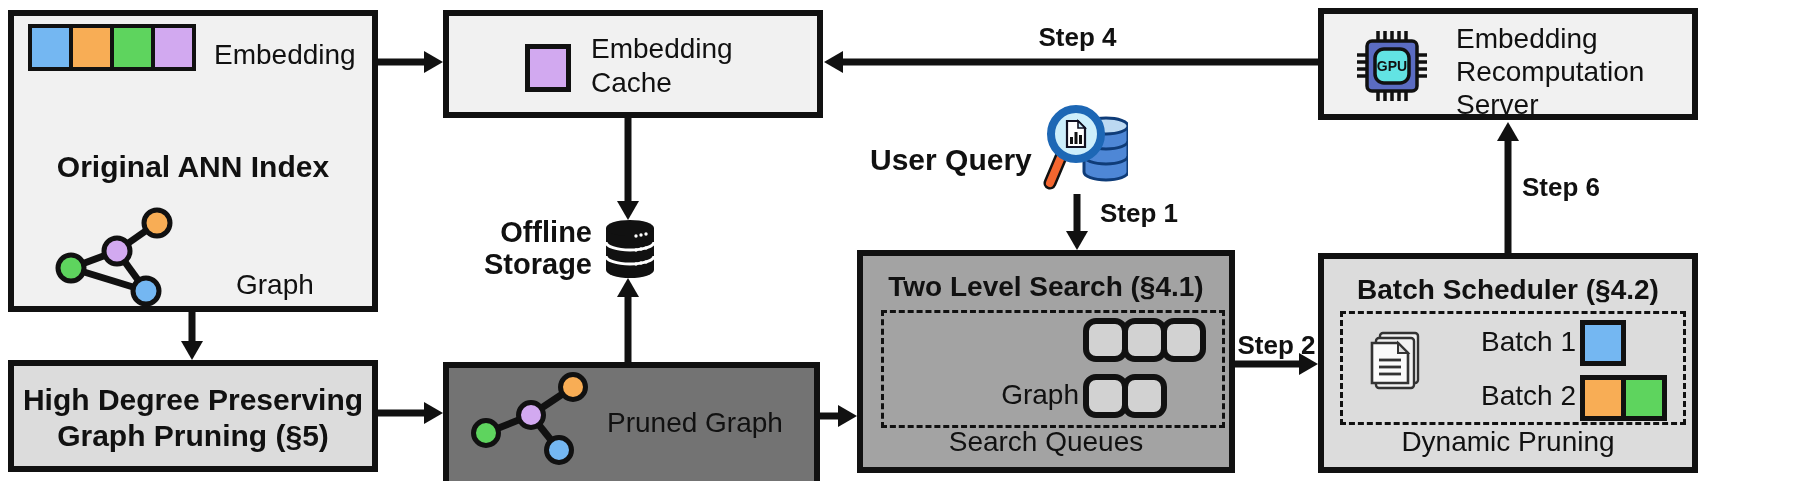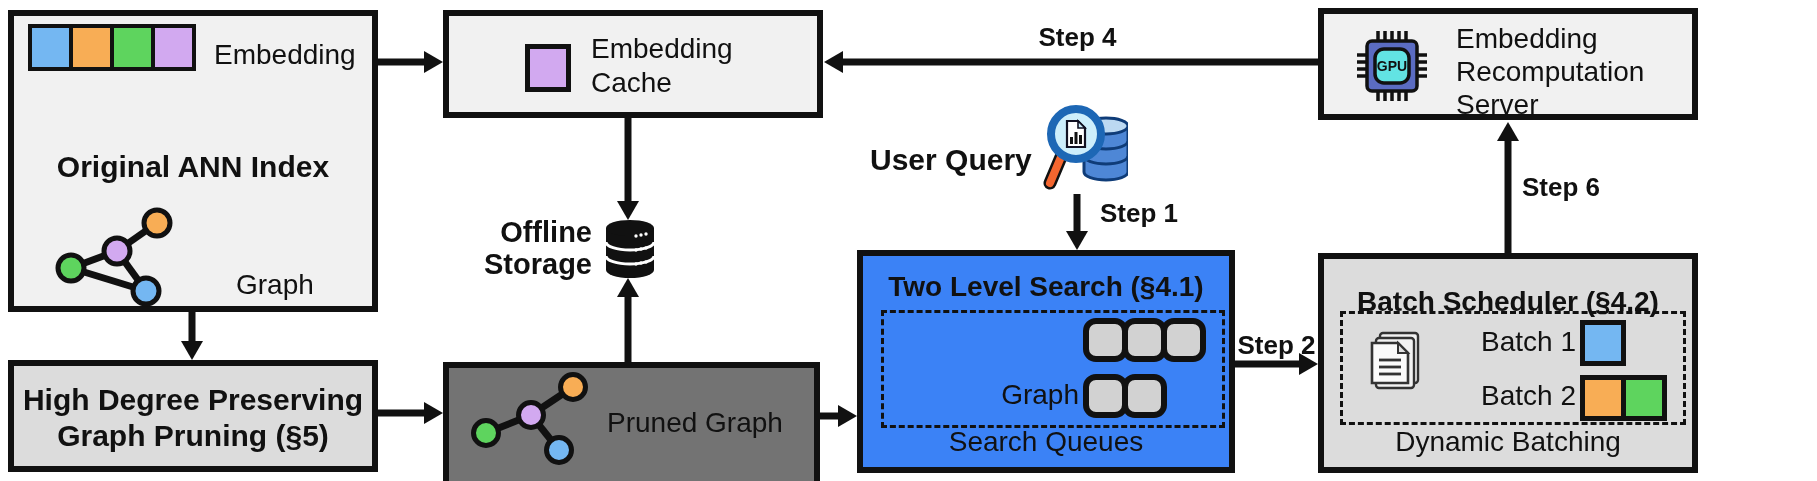--- a/index.html
+++ b/index.html
@@ -106,56 +106,56 @@
       <g stroke="#111" stroke-width="5">
         <circle cx="112" cy="16" r="12.5" fill="#f8ad55"></circle>
         <circle cx="70" cy="44" r="12.5" fill="#d2a9f0"></circle>
         <circle cx="25" cy="62" r="12.5" fill="#5ed45e"></circle>
         <circle cx="98" cy="79" r="12.5" fill="#74b7f2"></circle>
       </g>
     </svg>
     <div class="lbl" style="left:158px; top:38px; font-size:28px;">Pruned Graph</div>
   </div>
 
-  <div class="box" style="left: 857px; top: 250px; width: 378px; height: 223px; background: #3b82f6;">
+  <div class="box" style="left: 857px; top: 250px; width: 378px; height: 223px; background: #a3a3a3;">
     <div class="lbl bold ctr" style="top:14px; font-size:28px;">Two Level Search (§4.1)</div>
     <div class="dash" style="left:18px; top:54px; width:344px; height:118px;"></div>
     <div class="qrow" style="left:220px; top:62px;">
       <div class="qsq" style="background: rgb(210, 210, 210);"></div>
       <div class="qsq" style="background: rgb(210, 210, 210);"></div>
       <div class="qsq" style="background: rgb(210, 210, 210);"></div>
     </div>
     <div class="lbl rt" style="left:28px; top:122px; width:188px; font-size:28px;">Graph</div>
     <div class="qrow" style="left:220px; top:118px;">
       <div class="qsq" style="background: rgb(210, 210, 210);"></div>
       <div class="qsq" style="background: rgb(210, 210, 210);"></div>
     </div>
     <div class="lbl ctr" style="bottom:8px; font-size:28px;">Search Queues</div>
   </div>
 
   <div class="box" style="left: 1318px; top: 253px; width: 380px; height: 220px; background: rgb(220, 220, 220);">
-    <div class="lbl bold ctr" style="top:14px; font-size:28px;margin-top:12px;">Batch Scheduler (§4.2)</div>
+    <div class="lbl bold ctr" style="top:14px; font-size:28px;">Batch Scheduler (§4.2)</div>
     <div class="dash" style="left:16px; top:52px; width:346px; height:114px;"></div>
     <svg class="abs" style="left:44px; top:72px;" width="58" height="68" viewBox="0 0 58 68">
       <rect x="12" y="2" width="38" height="50" rx="3" fill="#f2f2f2" stroke="#333" stroke-width="2.4"></rect>
       <rect x="8" y="7" width="38" height="50" rx="3" fill="#f2f2f2" stroke="#333" stroke-width="2.4"></rect>
       <path d="M4,12 h26 l10,10 v30 h-36 z" fill="#fafafa" stroke="#333" stroke-width="2.6"></path>
       <path d="M30,12 v10 h10 z" fill="#e0e0e0" stroke="#333" stroke-width="2"></path>
       <g stroke="#333" stroke-width="2.8">
         <line x1="11" y1="29" x2="33" y2="29"></line>
         <line x1="11" y1="36" x2="33" y2="36"></line>
         <line x1="11" y1="43" x2="33" y2="43"></line>
       </g>
     </svg>
     <div class="lbl rt" style="left:130px; top:66px; width:122px; font-size:28px;">Batch 1</div>
     <div class="bsq" style="left: 256px; top: 61px; background: rgb(116, 183, 242);"></div>
     <div class="lbl rt" style="left:130px; top:120px; width:122px; font-size:28px;">Batch 2</div>
     <div class="bsq" style="left: 256px; top: 116px; background: rgb(248, 173, 85);"></div>
     <div class="bsq" style="left: 297px; top: 116px; background: rgb(94, 212, 94);"></div>
-    <div class="lbl ctr" style="bottom:8px; font-size:28px;">Dynamic Batching</div>
+    <div class="lbl ctr" style="bottom:8px; font-size:28px;">Dynamic Pruning</div>
   </div>
 
   <div class="lbl bold rt" style="left:418px; top:216px; width:174px; font-size:29px; line-height:32px;">Offline
 Storage</div>
   <svg class="abs" style="left:604px; top:219px;" width="52" height="60" viewBox="0 0 52 60">
     <rect x="2" y="9" width="48" height="42" fill="#111"></rect>
     <ellipse cx="26" cy="9" rx="24" ry="8" fill="#111"></ellipse>
     <ellipse cx="26" cy="51" rx="24" ry="8" fill="#111"></ellipse>
     <path d="M2,23 a24,8 0 0 0 48,0" fill="none" stroke="#fff" stroke-width="3"></path>
     <path d="M2,37 a24,8 0 0 0 48,0" fill="none" stroke="#fff" stroke-width="3"></path>

